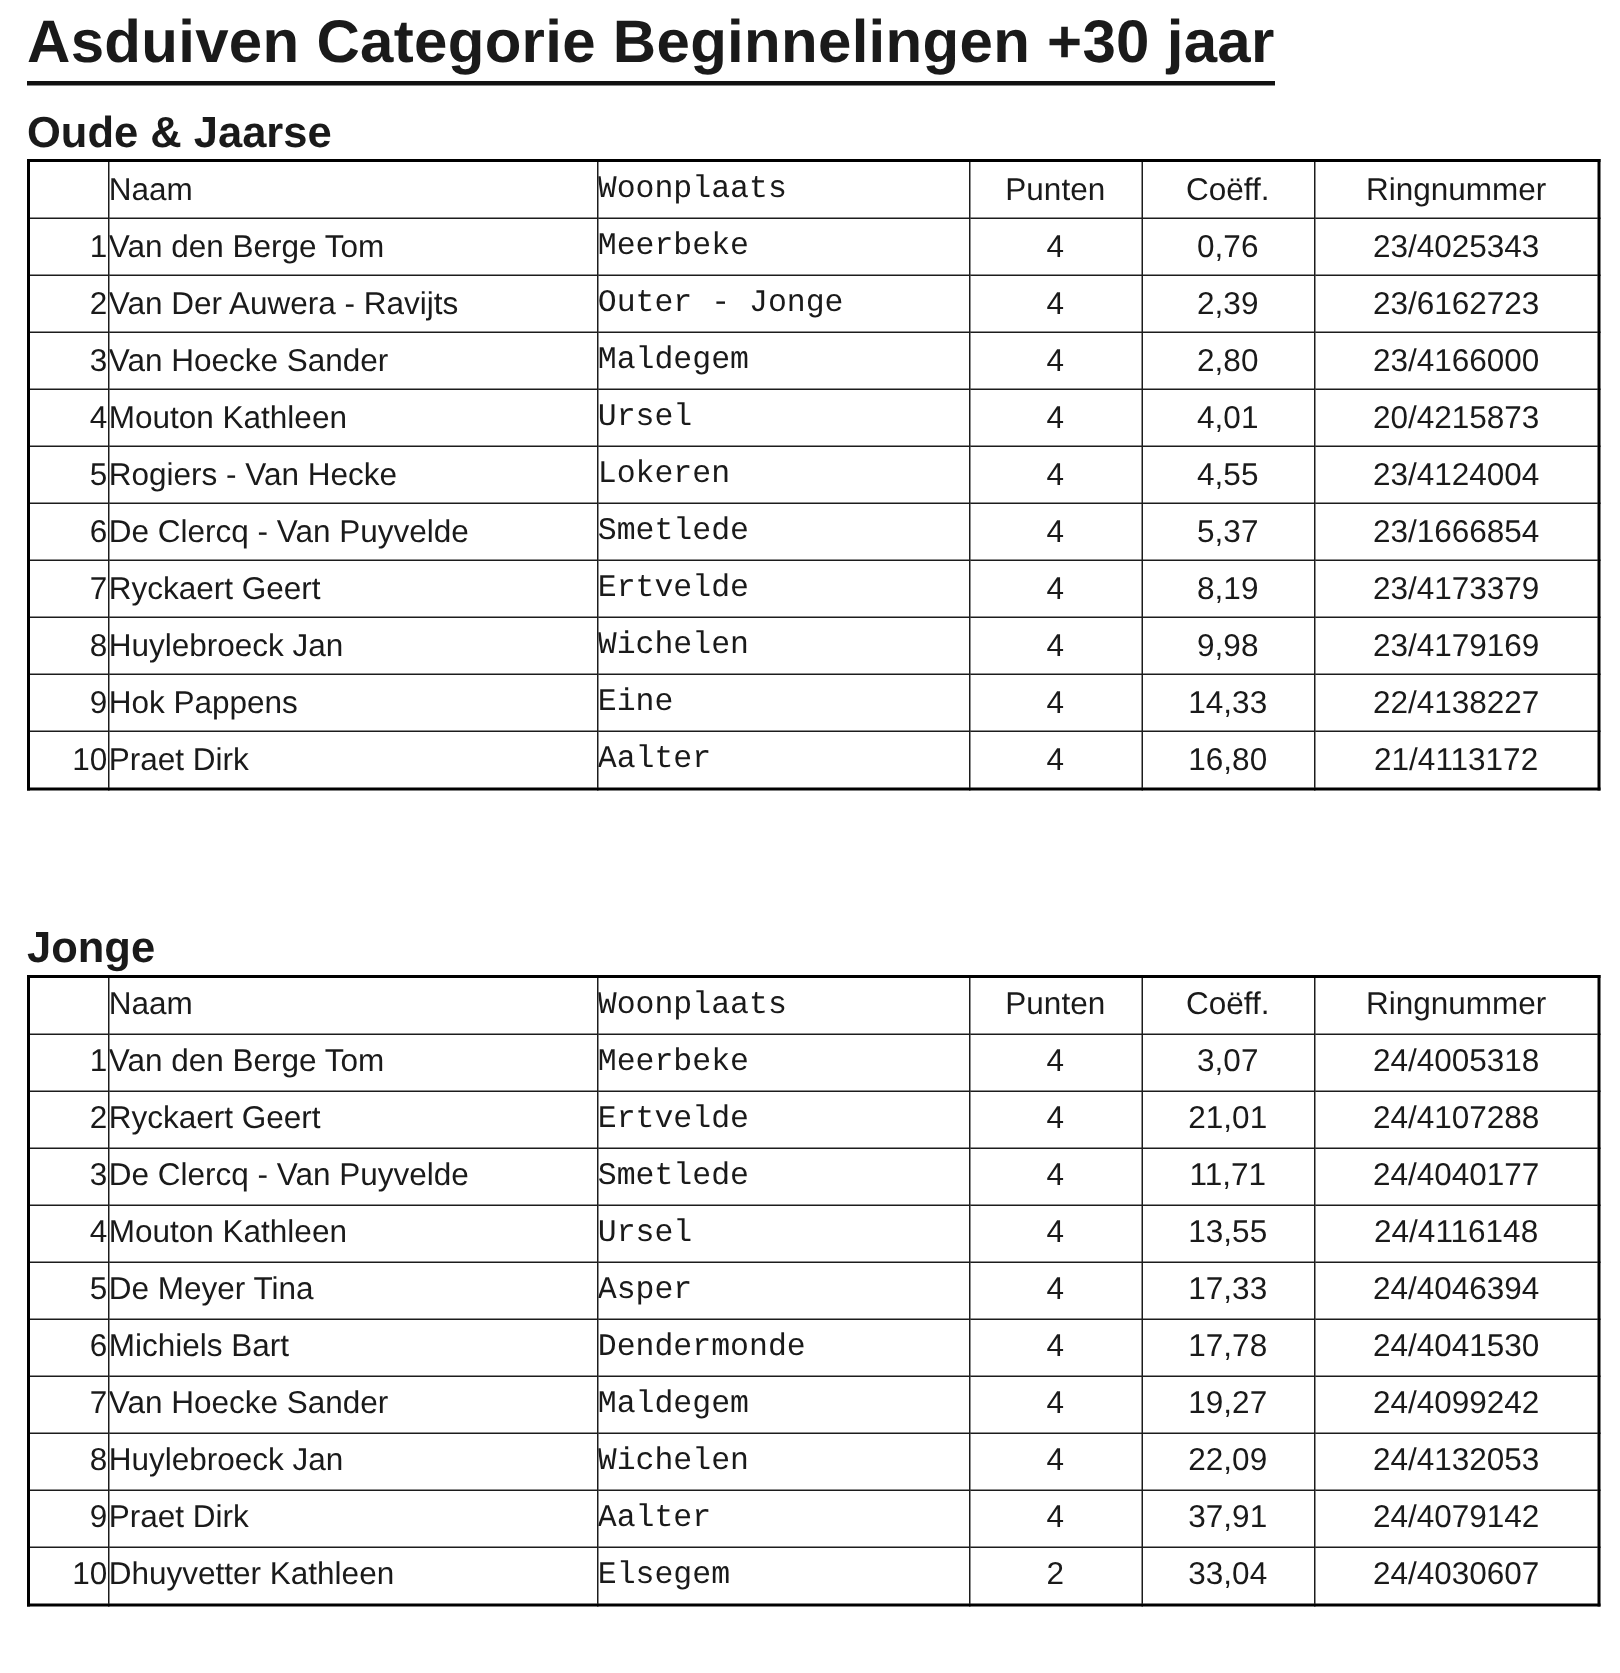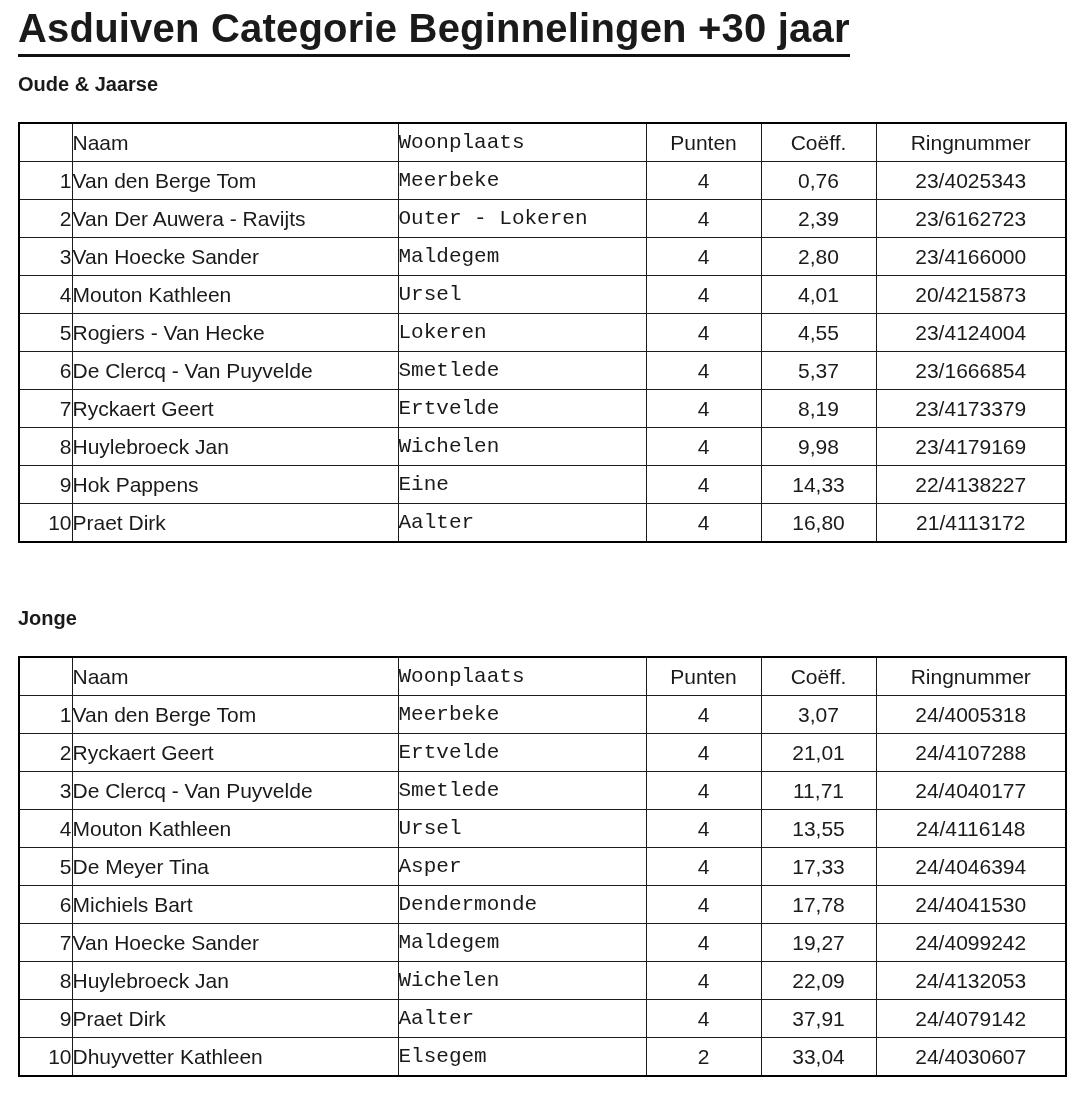--- a/index.html
+++ b/index.html
@@ -19,32 +19,31 @@
     display: inline-block;
     font-size: 40px;
     font-weight: bold;
     line-height: 1.1;
     margin: 0;
     padding-bottom: 4px;
     border-bottom: 3px solid #111111;
     letter-spacing: 0.2px;
   }
   .section-heading {
-    font-size: 20px;
+    font-size: 29px;
     font-weight: bold;
     line-height: 1.15;
     margin: 0;
   }
   .heading-oude { margin-top: 16px; }
-  .heading-jonge { margin-top: 64px; }
+  .heading-jonge { margin-top: 89px; }
   table.results {
     border-collapse: collapse;
     table-layout: fixed;
     width: 1047px;
-    margin-top: 26px;
     border: 2.5px solid #000000;
   }
   table.results th,
   table.results td {
     border: 1.5px solid #1c1c1c;
     height: 37px;
     padding: 0;
     font-size: 21px;
     font-weight: normal;
     vertical-align: middle;
@@ -95,21 +94,21 @@
             <td class="col-rank">1</td>
             <td class="col-naam">Van den Berge Tom</td>
             <td class="col-woonplaats">Meerbeke</td>
             <td class="col-punten">4</td>
             <td class="col-coeff">0,76</td>
             <td class="col-ringnummer">23/4025343</td>
           </tr>
           <tr>
             <td class="col-rank">2</td>
             <td class="col-naam">Van Der Auwera - Ravijts</td>
-            <td class="col-woonplaats">Outer - Lokeren</td>
+            <td class="col-woonplaats">Outer - Jonge</td>
             <td class="col-punten">4</td>
             <td class="col-coeff">2,39</td>
             <td class="col-ringnummer">23/6162723</td>
           </tr>
           <tr>
             <td class="col-rank">3</td>
             <td class="col-naam">Van Hoecke Sander</td>
             <td class="col-woonplaats">Maldegem</td>
             <td class="col-punten">4</td>
             <td class="col-coeff">2,80</td>

